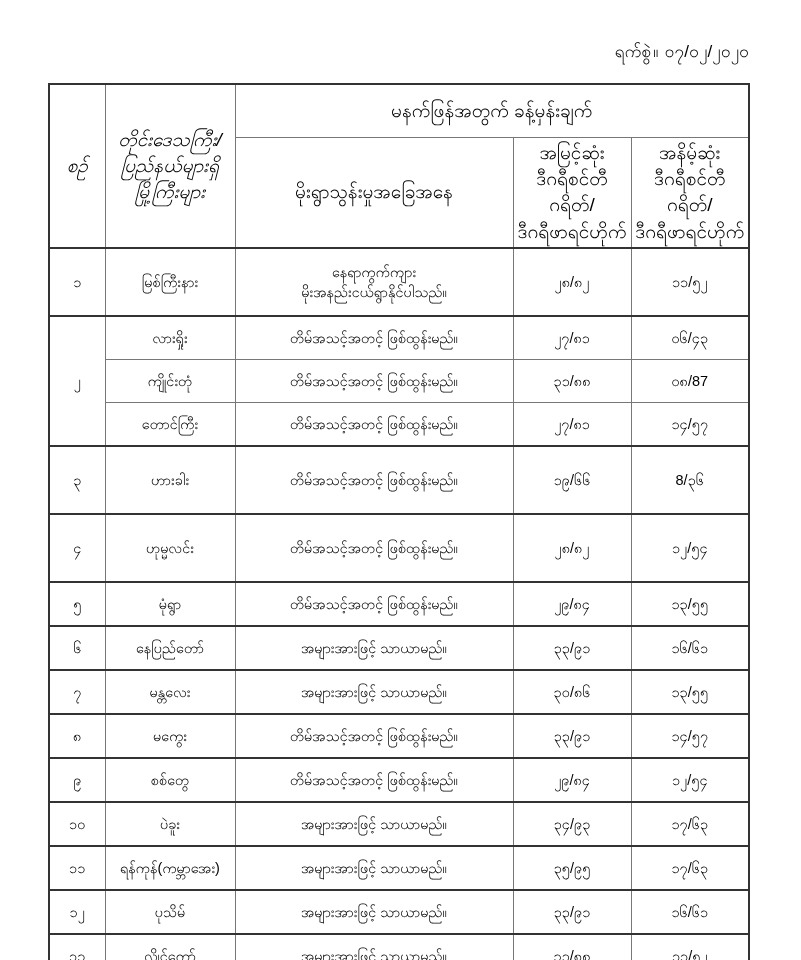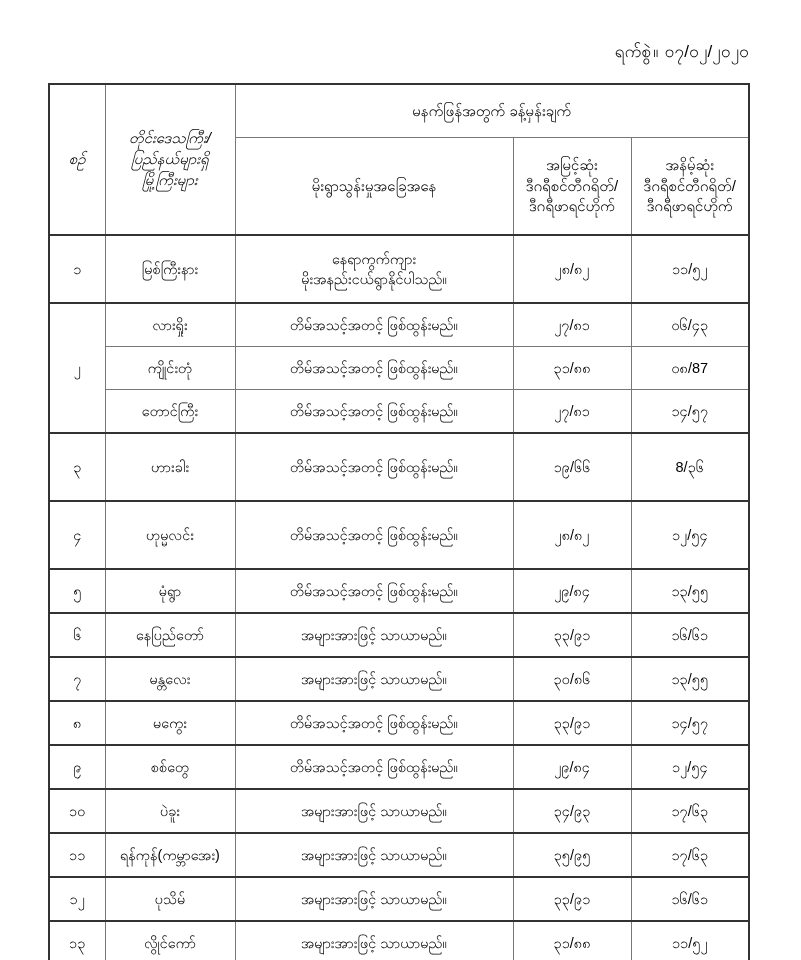--- a/index.html
+++ b/index.html
@@ -44,21 +44,21 @@
   table.forecast td {
     border: 1px solid #777777;
     text-align: center;
     vertical-align: middle;
     font-weight: normal;
     font-size: 14.5px;
     line-height: 1.38;
     padding: 2px 3px;
   }
   table.forecast th {
-    font-size: 15px;
+    font-size: 19px;
   }
   
   table.forecast {
     border: 2px solid #333333;
   }
   .col-no    { width: 56px; }
   .col-city  { width: 130px; }
   .col-desc  { width: 278px; }
   .col-max   { width: 118px; }
   .col-min   { width: 118px; }

